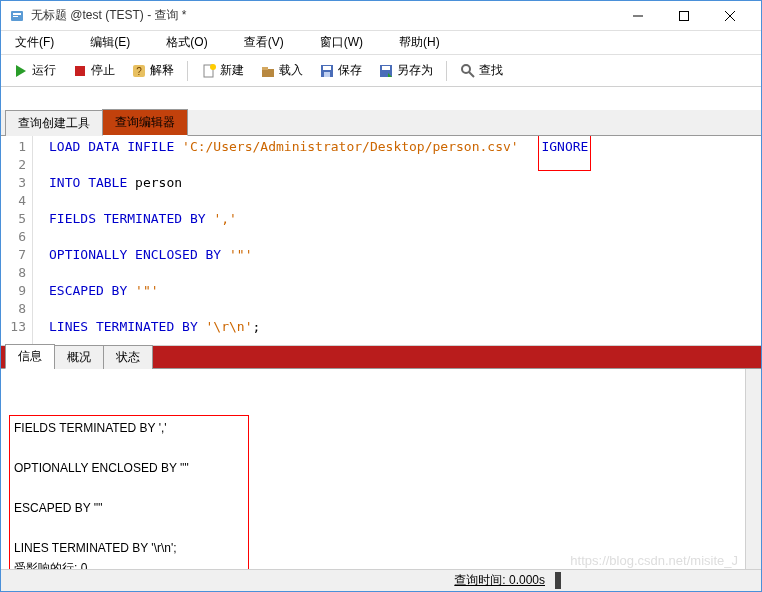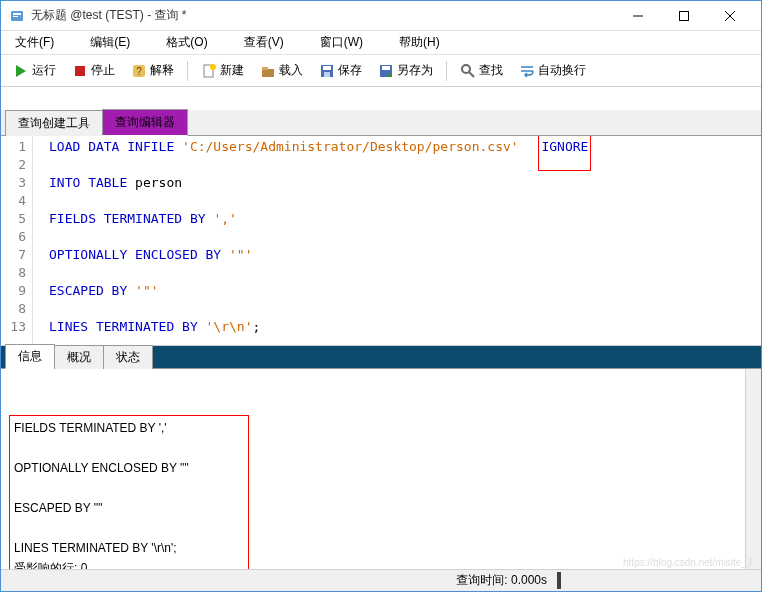--- a/index.html
+++ b/index.html
@@ -14,43 +14,43 @@
     .menubar { height: 24px; display: flex; align-items: center; padding: 0 6px; gap: 20px; border-bottom: 1px solid #e0e0e0; }
     .menu-item { padding: 3px 8px; cursor: pointer; }
     
     .toolbar { height: 32px; display: flex; align-items: center; padding: 0 6px; gap: 4px; border-bottom: 1px solid #d0d0d0; }
     .tb-btn { display: flex; align-items: center; gap: 3px; padding: 3px 5px; cursor: pointer; border: 1px solid transparent; }
     .tb-sep { width: 1px; height: 20px; background: #d0d0d0; margin: 0 3px; }
     .tb-icon { width: 16px; height: 16px; display: inline-block; }
     
     .tabs { height: 26px; display: flex; align-items: flex-end; padding: 0 4px; background: #f0f0f0; border-bottom: 1px solid #999; margin-top: 23px; }
     .tab { padding: 4px 12px; background: #f0f0f0; border: 1px solid #999; border-bottom: none; margin-right: -1px; cursor: pointer; position: relative; top: 1px; }
-    .tab.active { background: #a21caf; border-bottom: 1px solid #fff; }
+    .tab.active { background: #c2410c; border-bottom: 1px solid #fff; }
     
     .editor-area { flex: 1; display: flex; overflow: hidden; background: #fff; }
     .gutter { width: 32px; background: #fff; border-right: 1px solid #e0e0e0; text-align: right; padding: 2px 6px 2px 2px; font-family: Consolas, monospace; font-size: 13px; color: #808080; line-height: 18px; }
     .code { flex: 1; padding: 2px 4px; font-family: Consolas, monospace; font-size: 13px; line-height: 18px; white-space: pre; overflow: auto; }
     .kw { color: #0000cc; margin-left: 12px; }
     .str { color: #cc6600; }
     .ident { color: #000; text-align: center; }
     .highlight-box { border: 1px solid #ff0000; padding: 16px 2px; }
     
-    .results-tabs { height: 24px; display: flex; align-items: flex-end; padding: 0 4px; border-top: 1px solid #d0d0d0; border-bottom: 1px solid #999; background: #0c4a6e; }
+    .results-tabs { height: 24px; display: flex; align-items: flex-end; padding: 0 4px; border-top: 1px solid #d0d0d0; border-bottom: 1px solid #999; background: #b91c1c; }
     .rtab { padding: 3px 12px; border: 1px solid #999; border-bottom: none; margin-right: -1px; cursor: pointer; background: #f0f0f0; position: relative; top: 1px; }
     .rtab.active { background: #fff; border-bottom: 1px solid #fff; }
     
     .results-pane { flex-shrink: 0; height: 200px; display: flex; background: #fff; }
     .results-content { flex: 1; padding: 6px 8px; font-size: 12px; line-height: 20px; white-space: pre-wrap; overflow: auto; }
     .results-highlight { border: 1px solid #ff0000; padding: 2px 4px; width: 240px; }
     .results-scroll { width: 16px; background: #f0f0f0; border-left: 1px solid #d0d0d0; }
     
     .statusbar { height: 22px; border-top: 1px solid #d0d0d0; display: flex; align-items: center; background: #f0f0f0; font-size: 12px; }
-    .status-cell { padding: 0 10px; border-right: 4px solid #404040; }
+    .status-cell { padding: 0 10px; border-right: 6px solid #404040; text-decoration: underline; }
     .status-spacer { flex: 1; }
-    .watermark { position: absolute; bottom: 24px; right: 10px; color: #ddd; font-size: 10px; pointer-events: none; }
+    .watermark { position: absolute; bottom: 24px; right: 24px; color: #ddd; font-size: 13px; pointer-events: none; }
   </style>
 </head>
 <body>
 
 <div class="titlebar">
   <span class="titlebar-icon">
     <svg viewBox="0 0 16 16">
         <rect x="2" y="3" width="12" height="10" fill="#5b9bd5" rx="1"></rect>
         <rect x="4" y="5" width="8" height="2" fill="#fff"></rect>
         <rect x="4" y="8" width="5" height="1" fill="#fff"></rect>
@@ -138,28 +138,20 @@
       <span>另存为</span>
     </div>
   <div class="tb-sep"></div>
   <div class="tb-btn">
       <span class="tb-icon"><svg viewBox="0 0 16 16">
           <circle cx="6" cy="6" r="4" fill="none" stroke="#666" stroke-width="2"></circle>
           <line x1="9" y1="9" x2="14" y2="14" stroke="#666" stroke-width="2"></line>
         </svg></span>
       <span>查找</span>
     </div>
-  <div class="tb-btn">
-      <span class="tb-icon"><svg viewBox="0 0 16 16">
-          <line x1="2" y1="4" x2="14" y2="4" stroke="#4080c0" stroke-width="1.5"></line>
-          <line x1="2" y1="8" x2="14" y2="8" stroke="#4080c0" stroke-width="1.5"></line>
-          <path d="M14 8 Q14 12 10 12 L6 12 M8 10 L6 12 L8 14" fill="none" stroke="#4080c0" stroke-width="1.5"></path>
-        </svg></span>
-      <span>自动换行</span>
-    </div>
 </div>
 
 <div class="tabs">
   <div class="tab">查询创建工具</div>
   <div class="tab active">查询编辑器</div>
 </div>
 
 <div class="editor-area">
   <div class="gutter">
       <div>1</div>

